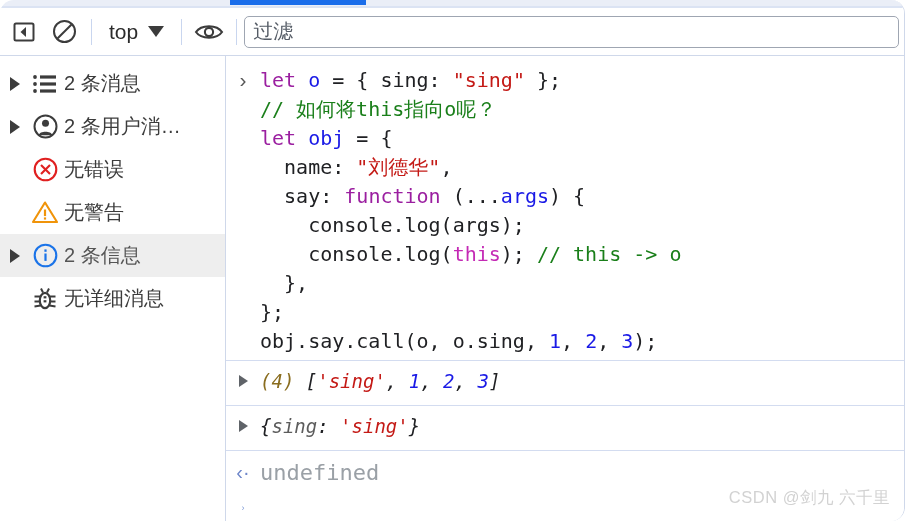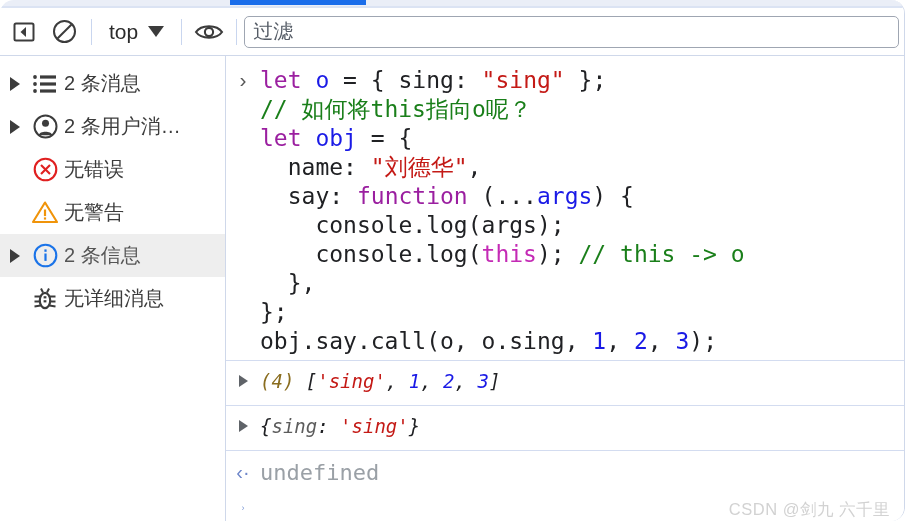--- a/index.html
+++ b/index.html
@@ -206,21 +206,21 @@
   }
   .chev {
     font-size: 21px;
     color: #555555;
     line-height: 1;
     font-family: "Liberation Sans", sans-serif;
   }
   .code-lines {
     flex: 1 1 auto;
     font-family: "DejaVu Sans Mono", monospace;
-    font-size: 23px;
+    font-size: 20px;
     line-height: 29px;
     white-space: pre;
     color: #202124;
   }
   .tok-kw   { color: #9b1fa0; }
   .tok-var  { color: #1a1ae6; }
   .tok-str  { color: #c41a16; }
   .tok-cmt  { color: #1a7f1a; }
   .tok-num  { color: #1a1ae6; }
   .tok-this { color: #c42ab5; }
@@ -301,21 +301,21 @@
     font-size: 9px;
     color: #7e9ad6;
     line-height: 1;
     font-family: "Liberation Sans", sans-serif;
   }
 
   
   .watermark {
     position: absolute;
     right: 14px;
-    bottom: 0;
+    bottom: 12px;
     font-size: 16.5px;
     color: #d2d2d2;
     font-family: "Liberation Sans", sans-serif;
     letter-spacing: 0.5px;
     white-space: nowrap;
   }
 </style>
 </head>
 <body>
 

